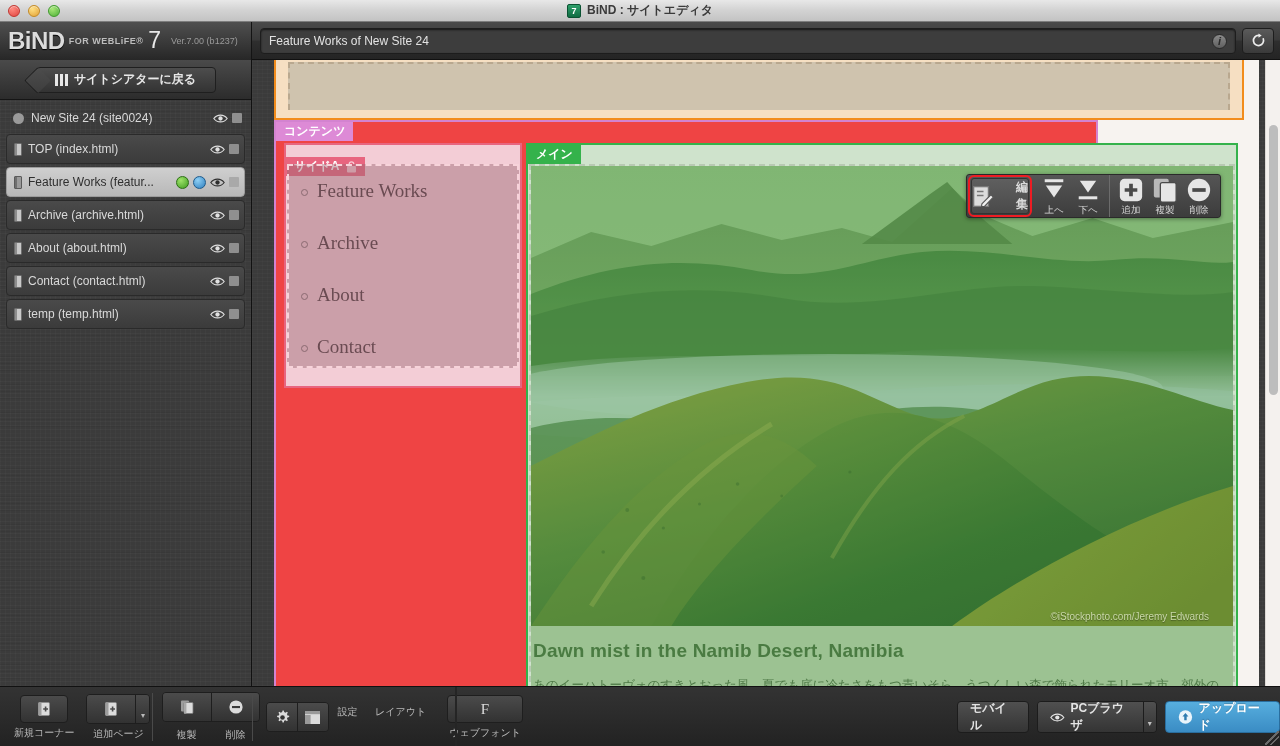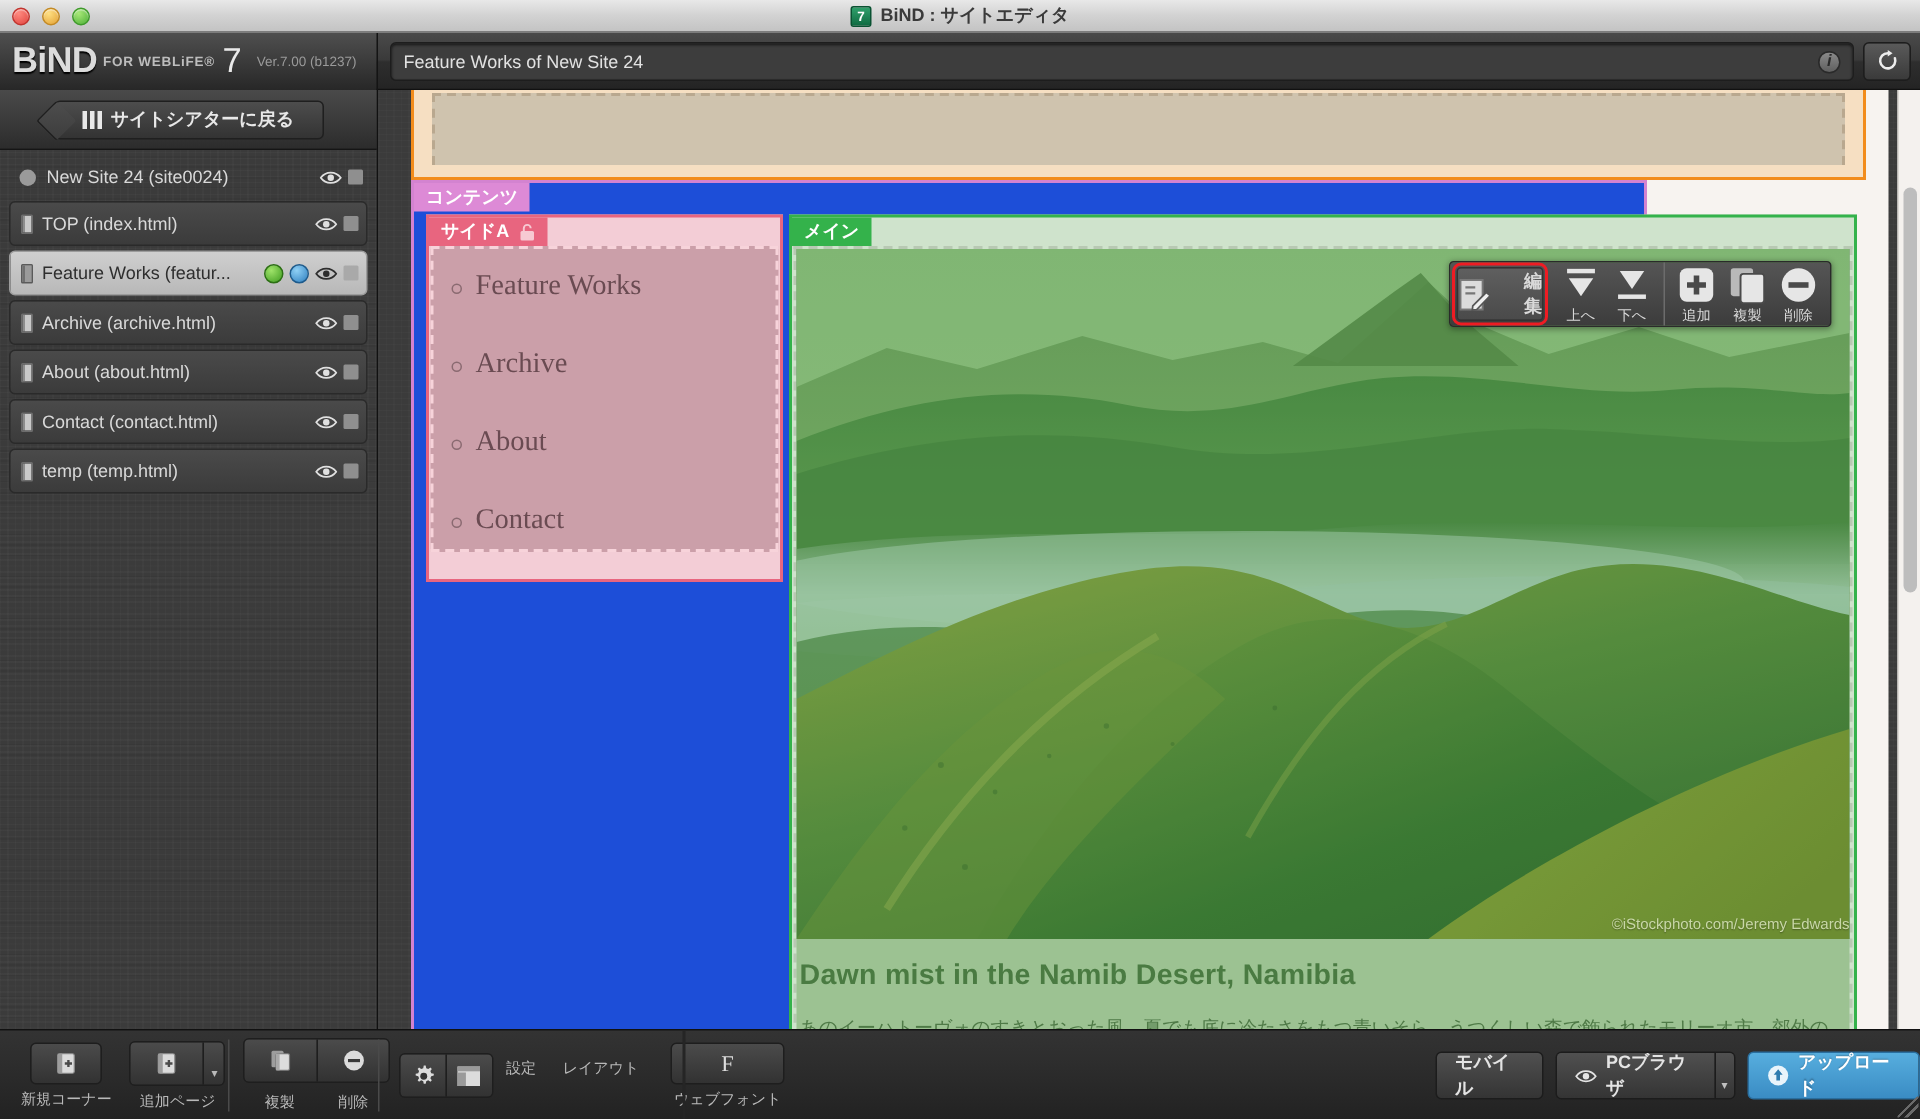--- a/index.html
+++ b/index.html
@@ -166,33 +166,33 @@
     box-sizing:border-box;
   }
   .hdr-inner{
     position:absolute; left:12px; right:12px; top:42px; height:48px;
     border:2px dashed #b9a88f; border-bottom:none; background:#cfc3ae;
   }
 
   
   .contents-block{
     position:absolute; left:0; top:100px; width:824px; height:600px;
-    background:#1d4ed8; border:2px solid #d383d0; box-sizing:border-box;
+    background:#ef4444; border:2px solid #d383d0; box-sizing:border-box;
   }
   .tag{
     display:inline-flex; align-items:center; gap:6px;
     height:19px; padding:0 8px; color:#fff; font-size:12px; font-weight:bold;
   }
   .tag-contents{ position:absolute; left:0; top:0; background:#dd8ad6; }
 
   .side-block{
     position:absolute; left:8px; top:21px; width:238px; height:245px;
     background:#f3cdd6; border:2px solid #e8657f; box-sizing:border-box;
   }
-  .tag-side{ position:absolute; left:0; top:0; background:#e8657f; }
+  .tag-side{ position:absolute; left:0; top:12px; background:#e8657f; }
   .lock-ico{ width:11px;height:12px; display:block; opacity:.65; }
   .side-inner{
     position:absolute; left:1px; top:19px; right:1px; bottom:18px;
     background:rgba(156,105,116,.45);
     border:2px dashed #f7d3da;
   }
   .navlist{ padding:14px 0 0 14px; }
   .navlist li{
     list-style:none; color:#6a4b52; font-family:"Liberation Serif", serif;
     font-size:19px; margin-bottom:30px; position:relative; padding-left:14px;
@@ -213,21 +213,21 @@
   }
   .photo{
     position:absolute; left:0; top:0; right:0; height:460px; overflow:hidden;
     background:#5b8f4e;
   }
   .photo svg{ display:block; width:100%; height:100%; }
   .photo-tint{
     position:absolute; inset:0; background:rgba(64,140,60,.30); pointer-events:none;
   }
   .credit{
-    position:absolute; right:0; bottom:4px; font-size:10px; color:#c9d8a8;
+    position:absolute; right:24px; bottom:4px; font-size:10px; color:#c9d8a8;
     text-shadow:0 1px 1px rgba(0,0,0,.35);
   }
   .caption{
     position:absolute; left:0; right:0; top:460px; bottom:0;
     background:rgba(125,175,110,.62); padding:14px 6px 0 2px; overflow:hidden;
   }
   .cap-title{
     font-size:19px; color:#4a7b42; font-weight:bold; letter-spacing:.2px; margin-bottom:12px;
   }
   .cap-body{ font-size:12.5px; color:#4f7a47; line-height:1.85; }

